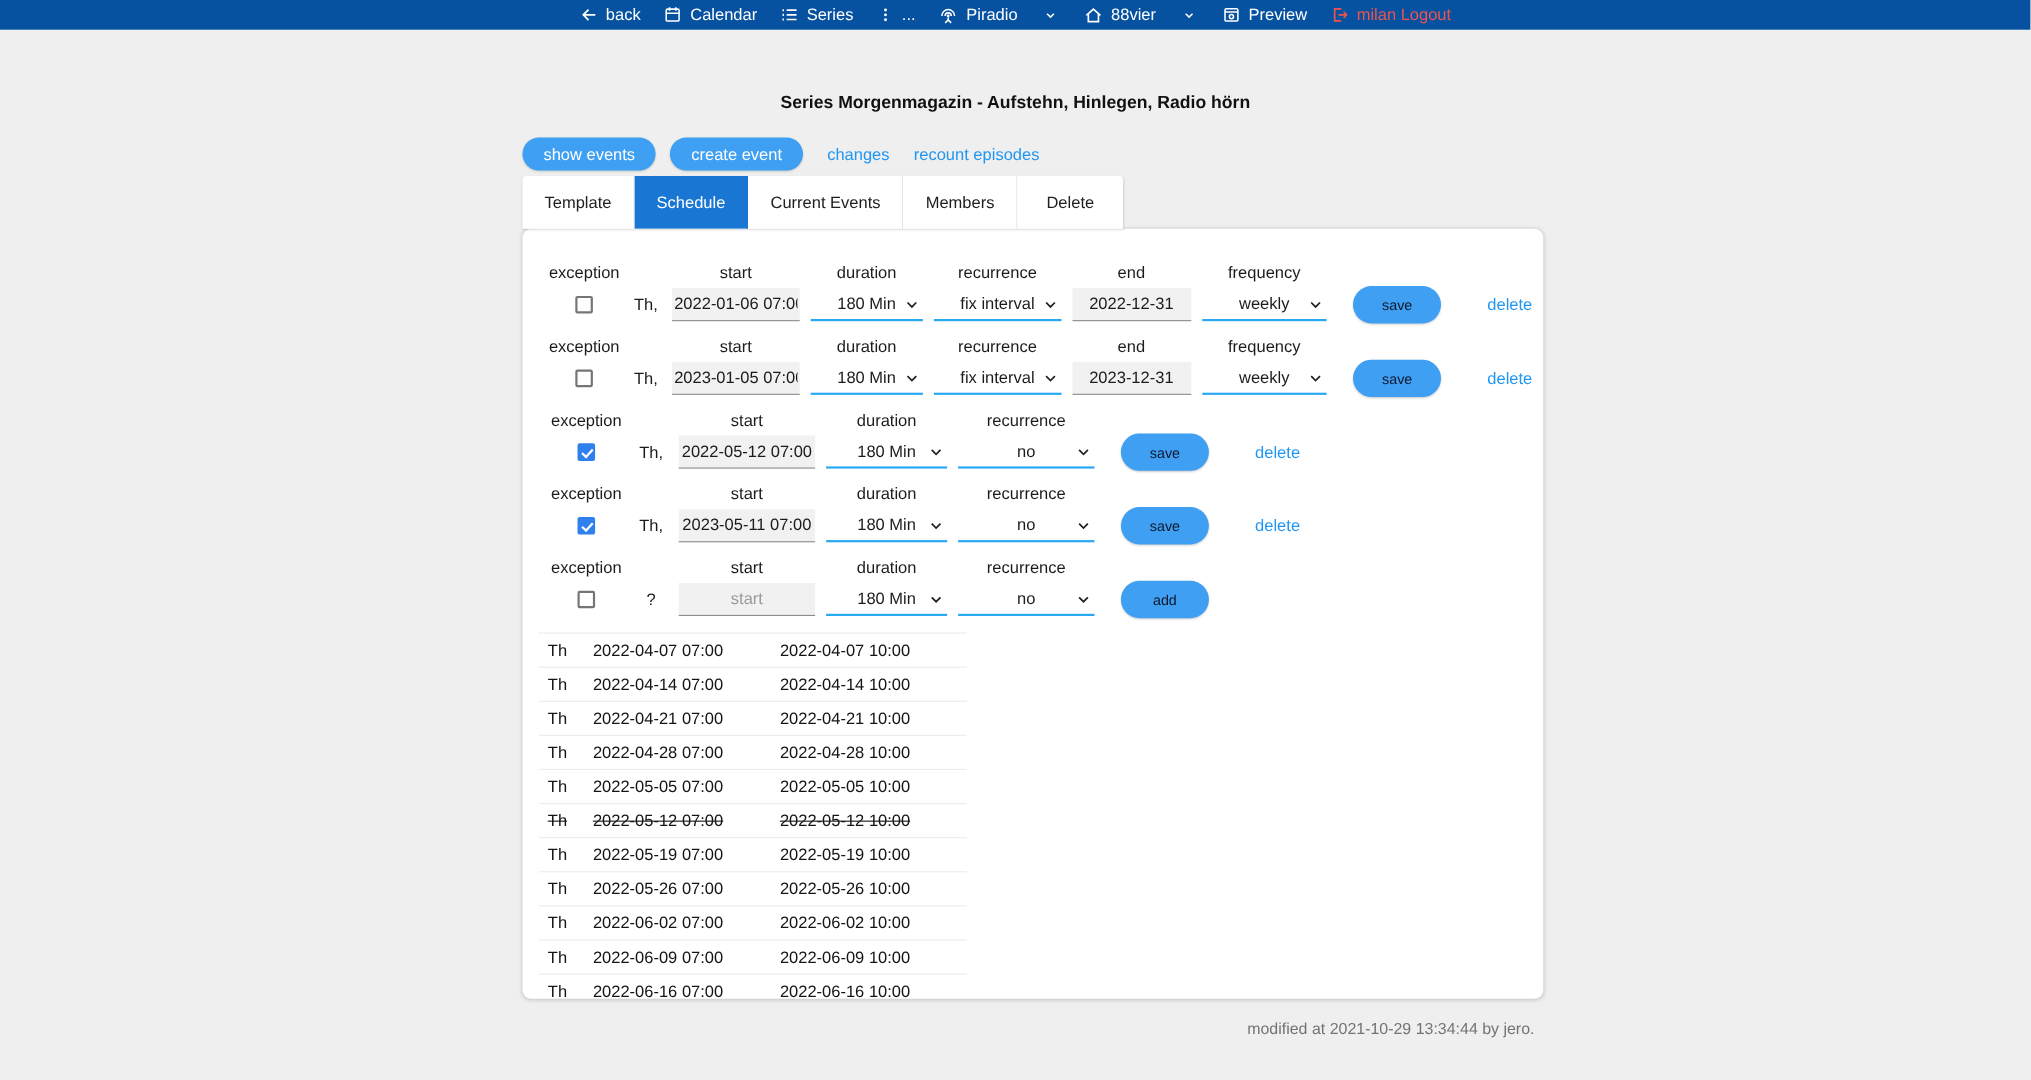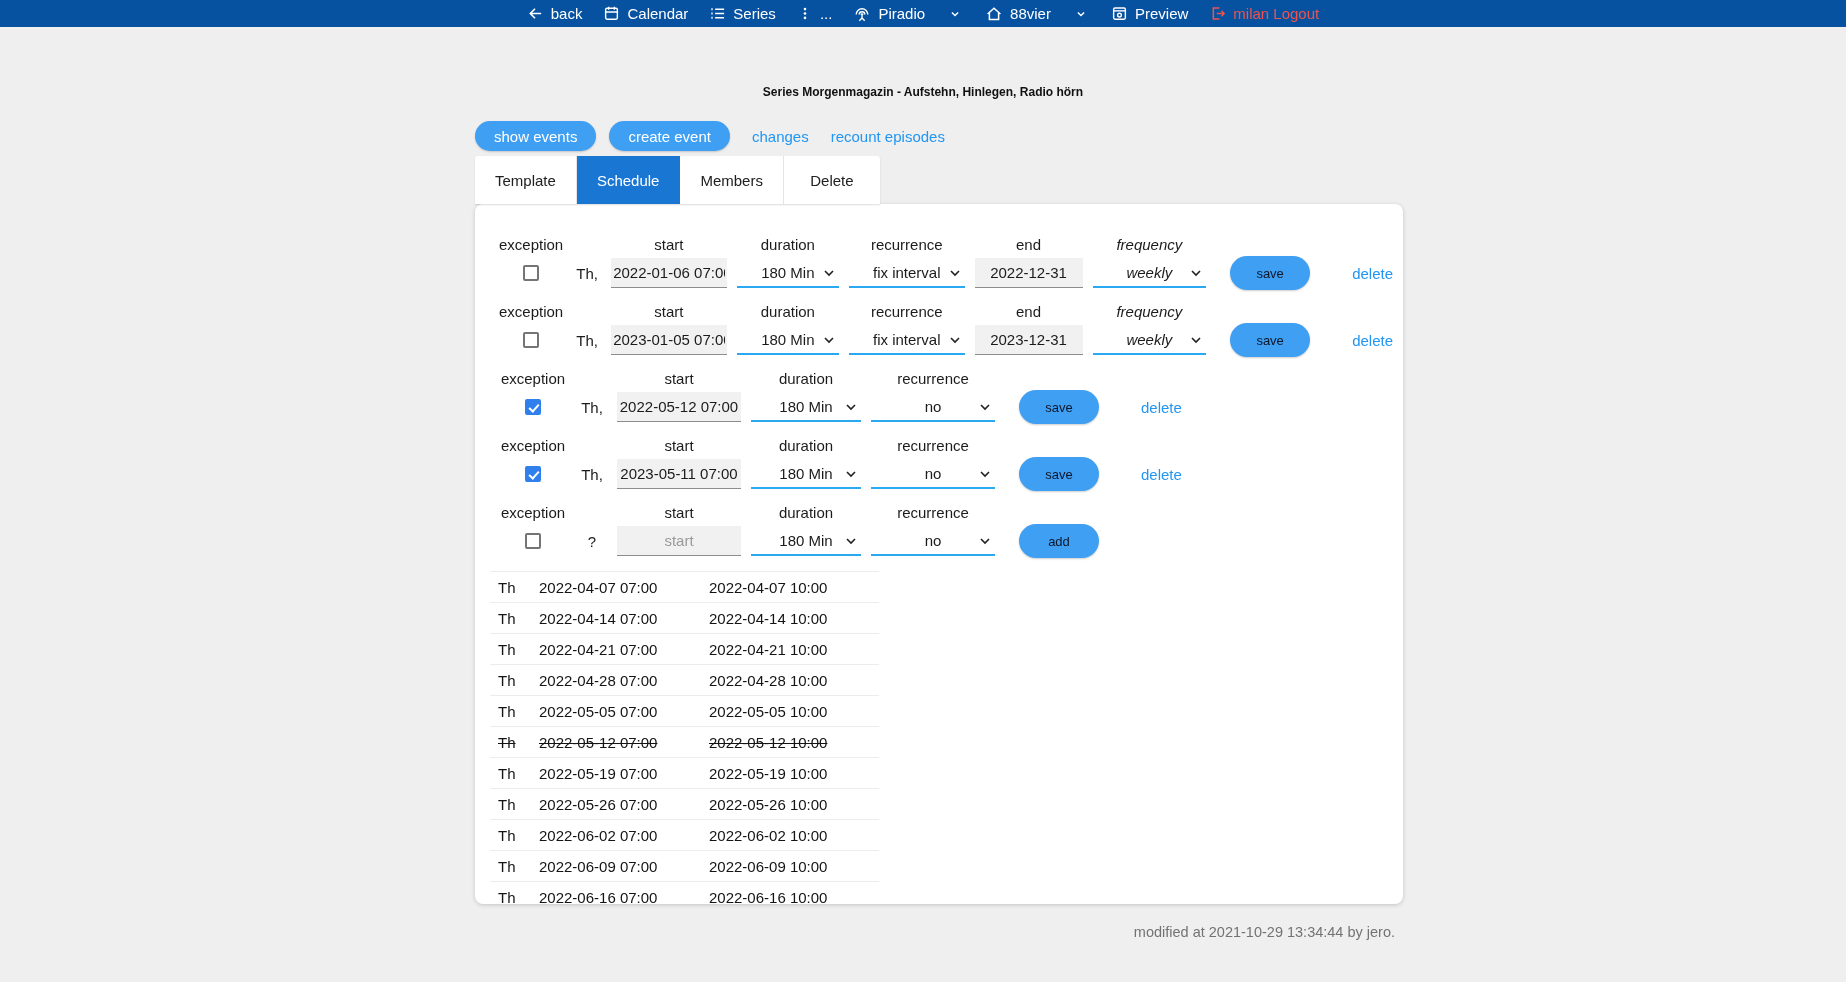--- a/index.html
+++ b/index.html
@@ -16,21 +16,21 @@
     display: flex; align-items: center; justify-content: center; gap: 21px;
     font-size: 15px;
   }
   .nav-item { display: flex; align-items: center; gap: 7px; cursor: pointer; white-space: nowrap; }
   .nav-item svg { display: block; }
   .nav-logout { color: #ef5350; }
   .nav-chev { margin: 0 2px; }
   
   .page-title {
     margin-top: 58px; text-align: center;
-    font-size: 12px; font-weight: bold; color: #111;
+    font-size: 16px; font-weight: bold; color: #111;
   }
   .content { width: 928px; margin: 0 auto; padding-left: 16px; }
   
   .actions { display: flex; align-items: center; gap: 13px; margin-top: 22px; height: 30px; }
   .pill {
     background: #3e9ff3; color: #fff; border: none; border-radius: 16px;
     height: 30px; padding: 0 19px; font-size: 15px; font-family: inherit;
     cursor: pointer; box-shadow: 0 1px 2px rgba(0,0,0,.18);
   }
   .linkbtn { color: #2196f3; font-size: 15px; cursor: pointer; margin-left: 9px; }
@@ -58,21 +58,21 @@
   .srow { display: flex; align-items: flex-start; margin-bottom: 13px; }
   .col { display: flex; flex-direction: column; margin-right: 10px; }
   .col .lbl { height: 20px; font-size: 15px; color: #1c1c1c; text-align: center; }
   .col .ctl { height: 34px; display: flex; align-items: center; justify-content: center; }
   .c-exc  { width: 68px; }
   .c-day  { width: 30px; }
   .c-start{ width: 124px; }
   .c-dur  { width: 110px; }
   .c-rec  { width: 124px; }
   .c-end  { width: 116px; }
-  .c-freq { width: 122px; font-style: italic; }
+  .c-freq { width: 122px; }
   .c-btn  { width: 80px; margin-left: 14px; }
   .c-del  { margin-left: 32px; }
   .day-txt { font-size: 15px; color: #1b1b1b; }
   input.tin {
     width: 100%; height: 30px; border: none; border-bottom: 1px solid #8d8d8d;
     background: #f1f1f1; text-align: center; font-size: 15px; font-family: inherit;
     color: #1b1b1b; outline: none;
   }
   input.tin::placeholder { color: #9a9a9a; }
   .sel {
@@ -212,20 +212,21 @@
     <button class="pill">show events</button>
     <button class="pill">create event</button>
     <span class="linkbtn">changes</span>
     <span class="linkbtn">recount episodes</span>
   </div>
 
   
   <div class="tabs">
     <div class="tab">Template</div>
     <div class="tab active">Schedule</div>
+    <div class="tab">Current Events</div>
     <div class="tab">Members</div>
     <div class="tab">Delete</div>
   </div>
 
   
   <div class="card">
 
     <div class="srow">
       <div class="col c-exc">
           <div class="lbl">exception</div>

